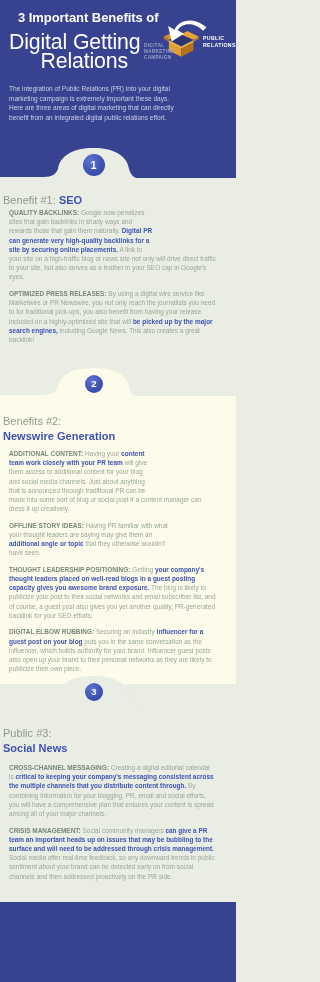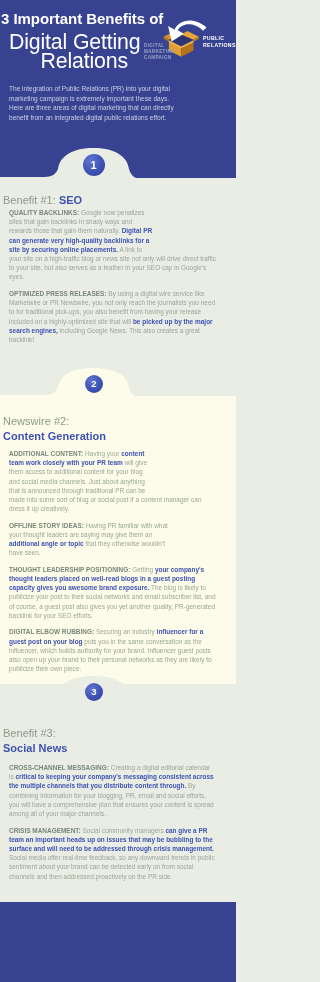--- a/index.html
+++ b/index.html
@@ -2,21 +2,21 @@
 <html><head>
 <meta charset="utf-8">
 <style>
   html,body{margin:0;padding:0;}
   body{width:236px;height:982px;overflow:hidden;background:#e9ede4;
        font-family:"Liberation Sans",sans-serif;}
   .page{position:relative;width:236px;height:982px;overflow:hidden;background:#e9ede4;}
 
   
   .hdr{position:absolute;left:0;top:0;width:236px;height:178px;background:#374390;overflow:hidden;}
-  .eyebrow{position:absolute;left:1px;top:9.5px;font-size:15px;font-weight:bold;color:#fff;letter-spacing:-0.05px;}
+  .eyebrow{position:absolute;left:18px;top:9.5px;font-size:13px;font-weight:bold;color:#fff;letter-spacing:-0.05px;}
   .ttl{position:absolute;left:9px;top:33px;font-size:21.3px;color:#fff;line-height:19.4px;font-weight:400;letter-spacing:-0.15px;}
   .intro{position:absolute;left:9px;top:84px;width:230px;white-space:nowrap;font-size:6.55px;line-height:9.5px;color:#c9cfe6;}
 
 
   
   .logo{position:absolute;left:142px;top:9px;width:94px;height:64px;}
   .logo svg{position:absolute;left:0;top:0;}
   .lbl-l{position:absolute;left:2px;top:33.5px;font-size:4.6px;line-height:6.4px;font-weight:bold;
       color:#98a1c6;letter-spacing:.35px;}
   .lbl-r{position:absolute;left:61px;top:26px;font-size:5.2px;line-height:7.2px;font-weight:bold;
@@ -126,32 +126,32 @@
   <div class="sec-h" style="top:193px">
     <span>Benefit #1:</span>
     <b>SEO</b>
   </div>
   <div class="body" style="top:208px;width:207px">
       <p><span class="floatbox" style="width: 62px; height: 38px;"></span><span class="lead">QUALITY BACKLINKS:</span><span> Google now penalizes sites that gain backlinks in shady ways and rewards those that gain them naturally. </span><span class="hl">Digital PR can generate very high-quality backlinks for a site by securing online placements.</span><span> A link to your site on a high-traffic blog or news site not only will drive direct traffic to your site, but also serves as a feather in your SEO cap in Google's eyes.</span></p>
       <p><span class="lead">OPTIMIZED PRESS RELEASES:</span><span> By using a digital wire service like Marketwire or PR Newswire, you not only reach the journalists you need to for traditional pick-ups, you also benefit from having your release included on a highly-optimized site that will </span><span class="hl">be picked up by the major search engines,</span><span> including Google News. This also creates a great backlink!</span></p>
     </div>
 
   <div class="sec-h" style="top:414px">
-    <span>Newswire #2:</span>
-    <span class="t">Content Generation</span>
+    <span>Benefits #2:</span>
+    <span class="t">Newswire Generation</span>
   </div>
   <div class="body" style="top:449px;width:207px">
       <p><span class="floatbox" style="width: 65px; height: 39px;"></span><span class="lead">ADDITIONAL CONTENT:</span><span> Having your </span><span class="hl">content team work closely with your PR team</span><span> will give them access to additional content for your blog and social media channels. Just about anything that is announced through traditional PR can be made into some sort of blog or social post if a content manager can dress it up creatively.</span></p>
       <p><span class="floatbox" style="width: 38px; height: 28px;"></span><span class="lead">OFFLINE STORY IDEAS:</span><span> Having PR familiar with what your thought leaders are saying may give them an </span><span class="hl">additional angle or topic</span><span> that they otherwise wouldn't have seen.</span></p>
       <p><span class="lead">THOUGHT LEADERSHIP POSITIONING:</span><span> Getting </span><span class="hl">your company's thought leaders placed on well-read blogs in a guest posting capacity gives you awesome brand exposure.</span><span> The blog is likely to publicize your post to their social networks and email subscriber list, and of course, a guest post also gives you yet another quality, PR-generated backlink for your SEO efforts.</span></p>
       <p><span class="lead">DIGITAL ELBOW RUBBING:</span><span> Securing an industry </span><span class="hl">influencer for a guest post on your blog</span><span> puts you in the same conversation as the influencer, which builds authority for your brand. Influencer guest posts also open up your brand to their personal networks as they are likely to publicize their own piece.</span></p>
     </div>
 
   <div class="sec-h" style="top:726px">
-    <span>Benefit #3:</span>
+    <span>Public #3:</span>
     <span class="t">Social News</span>
   </div>
   <div class="body" style="top:763px;width:207px">
       <p><span class="lead">CROSS-CHANNEL MESSAGING:</span><span> Creating a digital editorial calendar is </span><span class="hl">critical to keeping your company's messaging consistent across the multiple channels that you distribute content through.</span><span> By combining information for your blogging, PR, email and social efforts, you will have a comprehensive plan that ensures your content is spread among all of your major channels.</span></p>
       <p><span class="lead">CRISIS MANAGEMENT:</span><span> Social community managers </span><span class="hl">can give a PR team an important heads up on issues that may be bubbling to the surface and will need to be addressed through crisis management.</span><span> Social media offer real-time feedback, so any downward trends in public sentiment about your brand can be detected early on from social channels and then addressed proactively on the PR side.</span></p>
     </div>
 
   <div class="ftr"></div>
 </div>
 

